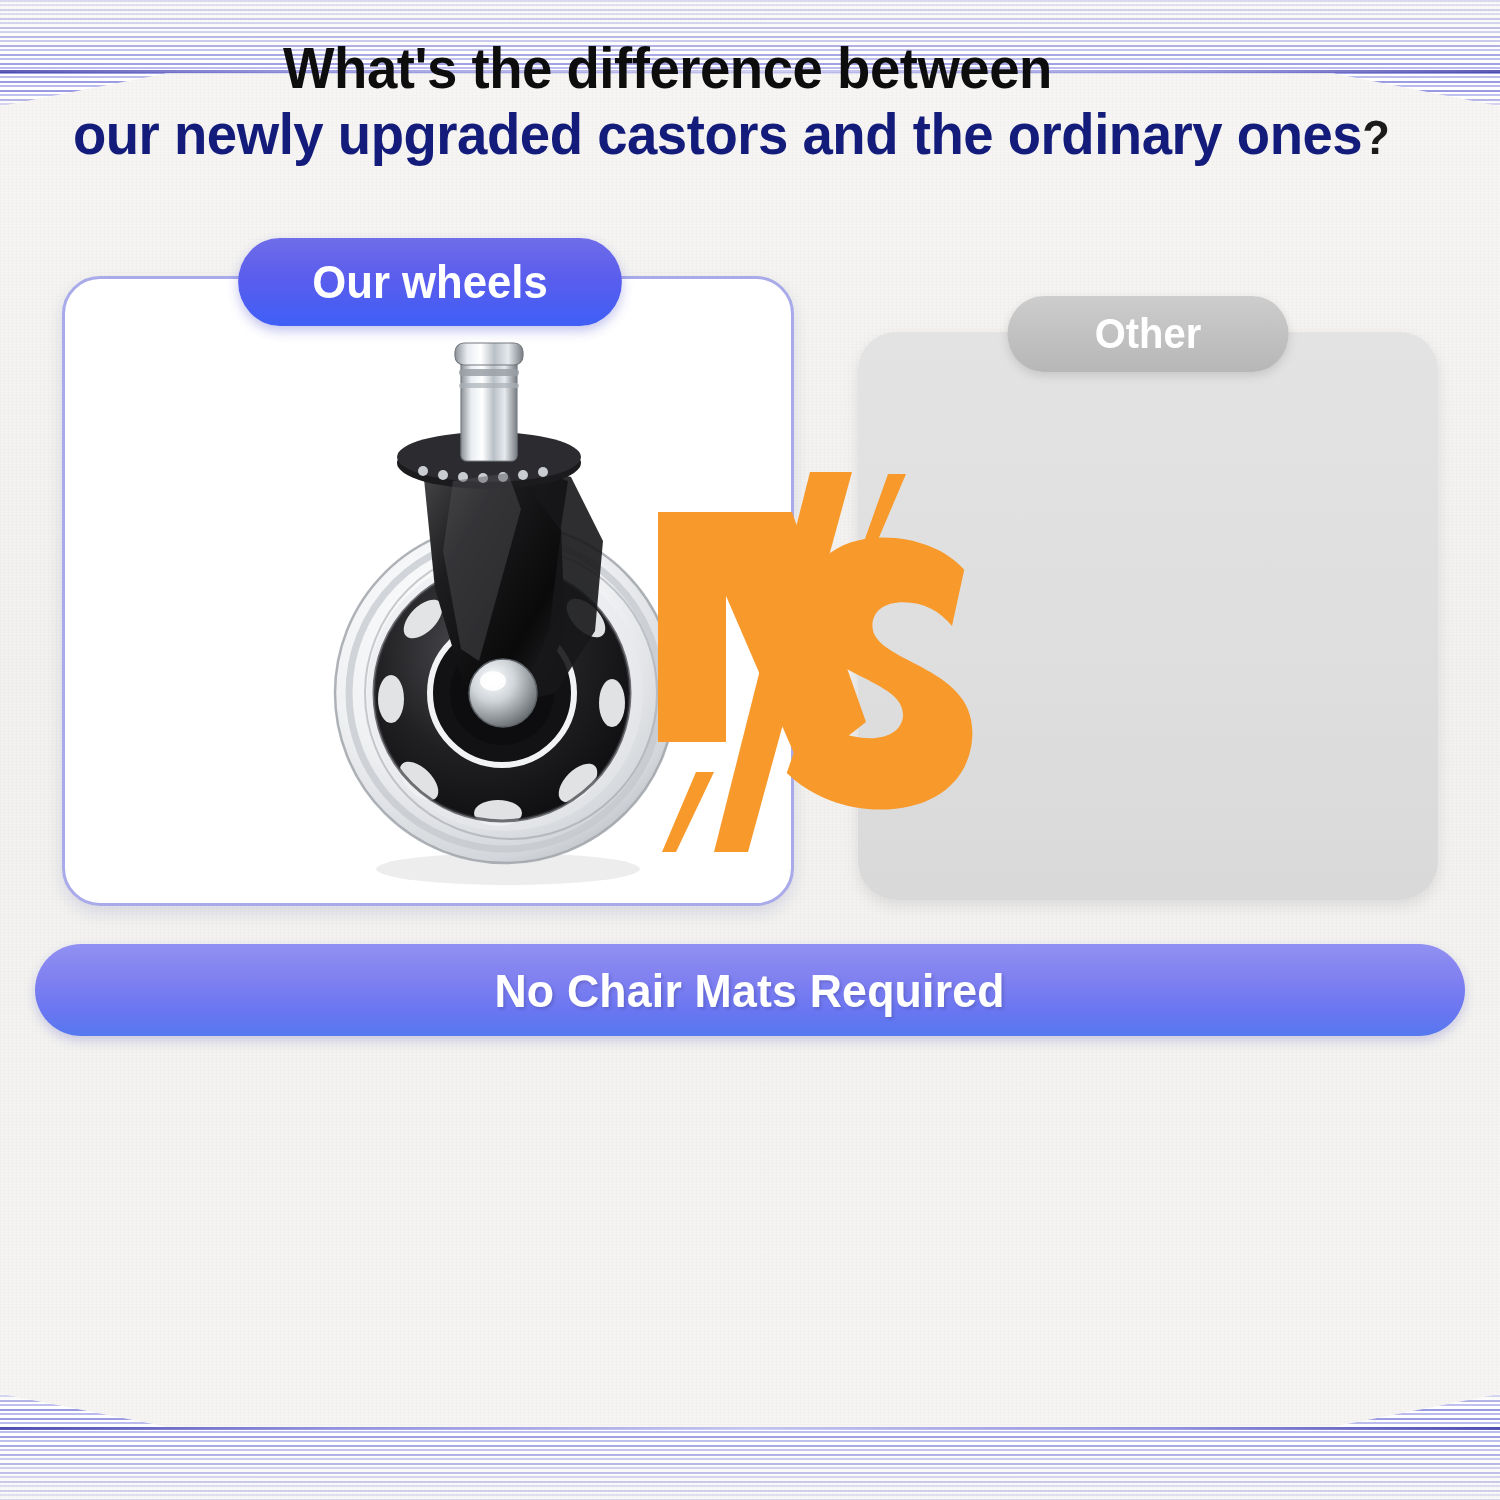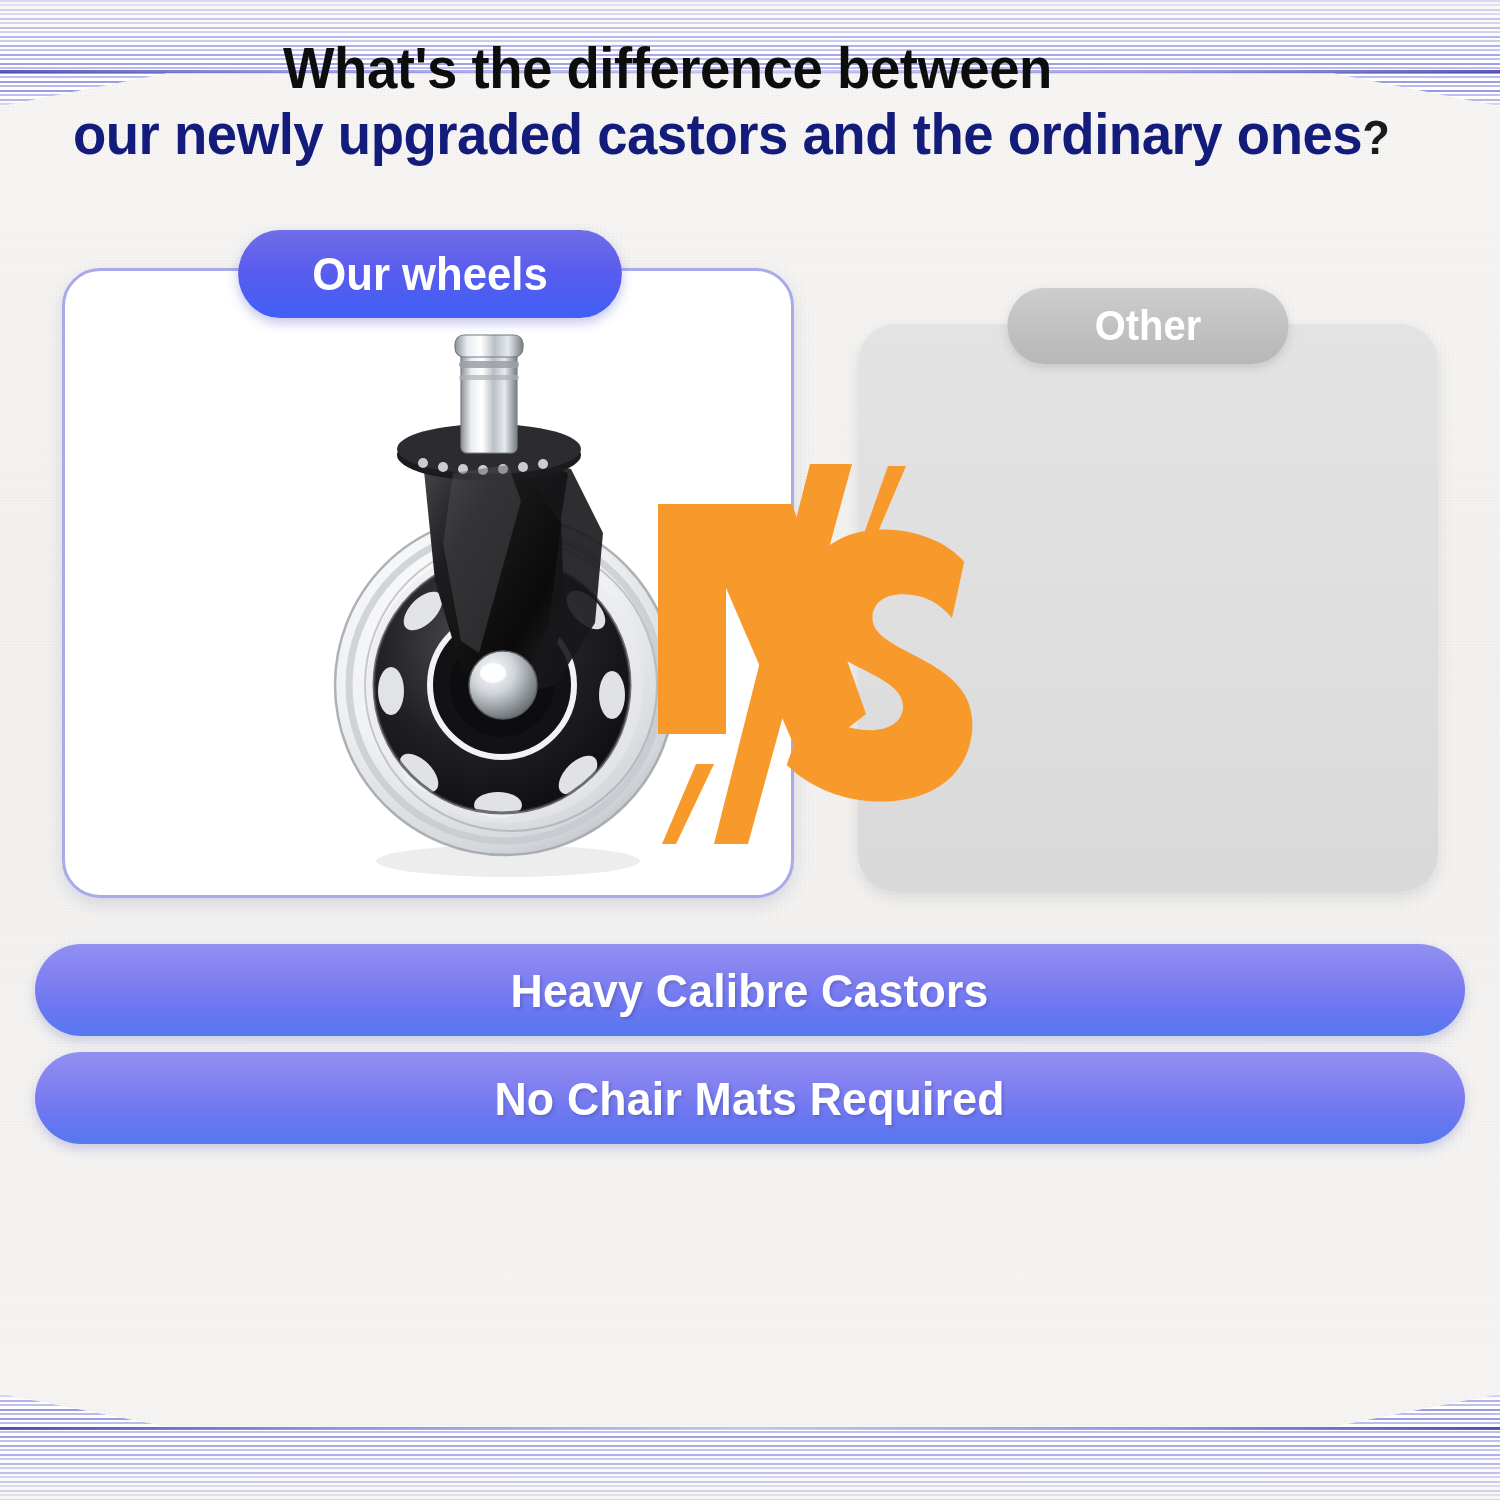--- a/index.html
+++ b/index.html
@@ -80,21 +80,21 @@
     white-space: nowrap;
     line-height: 1.04;
     font-stretch: condensed;
     transform: scaleX(0.94);
   }
   #title-line-1 { font-size: 58px; color: #0d0d0d; }
   #title-line-2 { font-size: 58px; color: #131c7a; margin-top: 6px; }
   #title-line-2 .qmark { color: #1b1b1b; font-size: 48px; }
 
   
-  #compare { position: absolute; top: 268px; left: 0; width: 1271px; height: 640px; z-index: 4; }
+  #compare { position: absolute; top: 276px; left: 0; width: 1271px; height: 640px; z-index: 4; }
 
   .panel {
     position: absolute;
     border-radius: 38px;
   }
   #panel-ours {
     left: 62px; top: 0; width: 732px; height: 630px;
     background: #ffffff;
     border: 3px solid #a9aaea;
     box-shadow: 0 7px 16px rgba(110,110,170,0.20);
@@ -300,23 +300,20 @@
                C320 136 222 134 222 100 C222 86 234 78 252 78 C272 78 288 86 300 100 Z" transform="translate(-6,46) scale(1.02,1.08)"></path>
 
       <polygon points="236,2 254,2 214,96 204,92"></polygon>
       <polygon points="44,300 62,300 24,380 10,380"></polygon>
     </g>
   </svg>
 </div>
 
 <div id="features">
   <div class="feature-bar">
-    <span class="feature-label">Heavy Calibre Castors</span>
-  </div>
-  <div class="feature-bar">
     <span class="feature-label">No Chair Mats Required</span>
   </div>
 </div>
 
 <div class="band band-bottom">
   <div class="stripes"></div>
   <div class="band-edge"></div>
 </div>
 
 </body></html>

